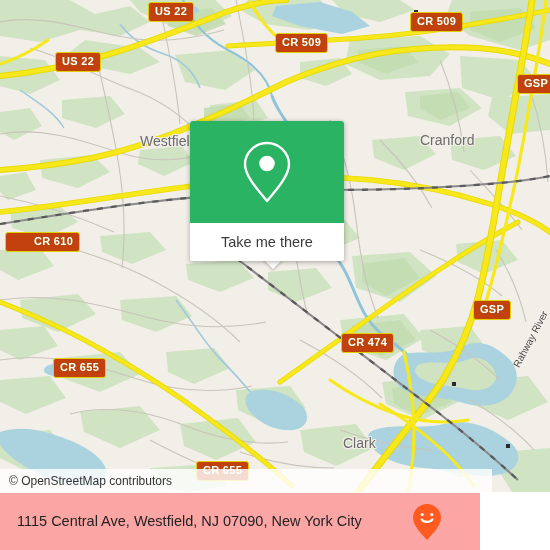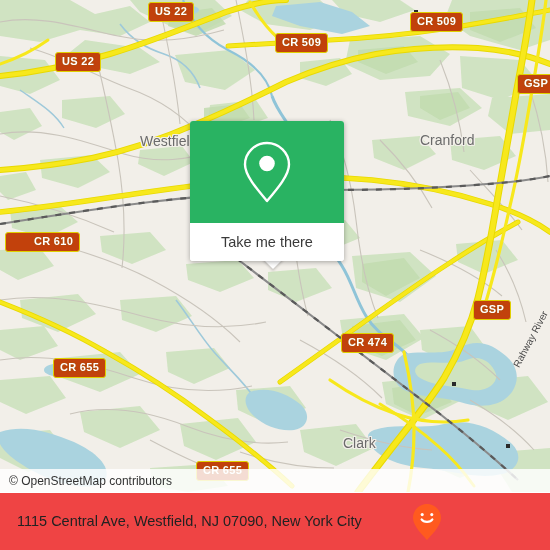--- a/index.html
+++ b/index.html
@@ -118,39 +118,39 @@
     border-right: 11px solid transparent;
     border-top: 11px solid #ffffff;
     filter: drop-shadow(0 2px 1px rgba(0,0,0,0.18));
   }
 
   
   #attribution {
     position: absolute;
     left: 0;
     top: 469px;
-    width: 550px;
+    width: 492px;
     height: 23px;
     background: rgba(255,255,255,0.82);
     display: flex;
     align-items: center;
     color: #333333;
     font-size: 12px;
     padding-left: 9px;
     box-sizing: border-box;
   }
 
   
   #footer {
     position: absolute;
     left: 0;
     top: 492px;
-    width: 550px;
+    width: 480px;
     height: 58px;
-    background: #ef4444;
+    background: #fca5a5;
     display: flex;
     align-items: center;
     box-sizing: border-box;
     padding: 0 8px 0 17px;
     border-top: 1px solid #ffffff;
   }
 
   #footer-address {
     flex: 1;
     color: #222222;

